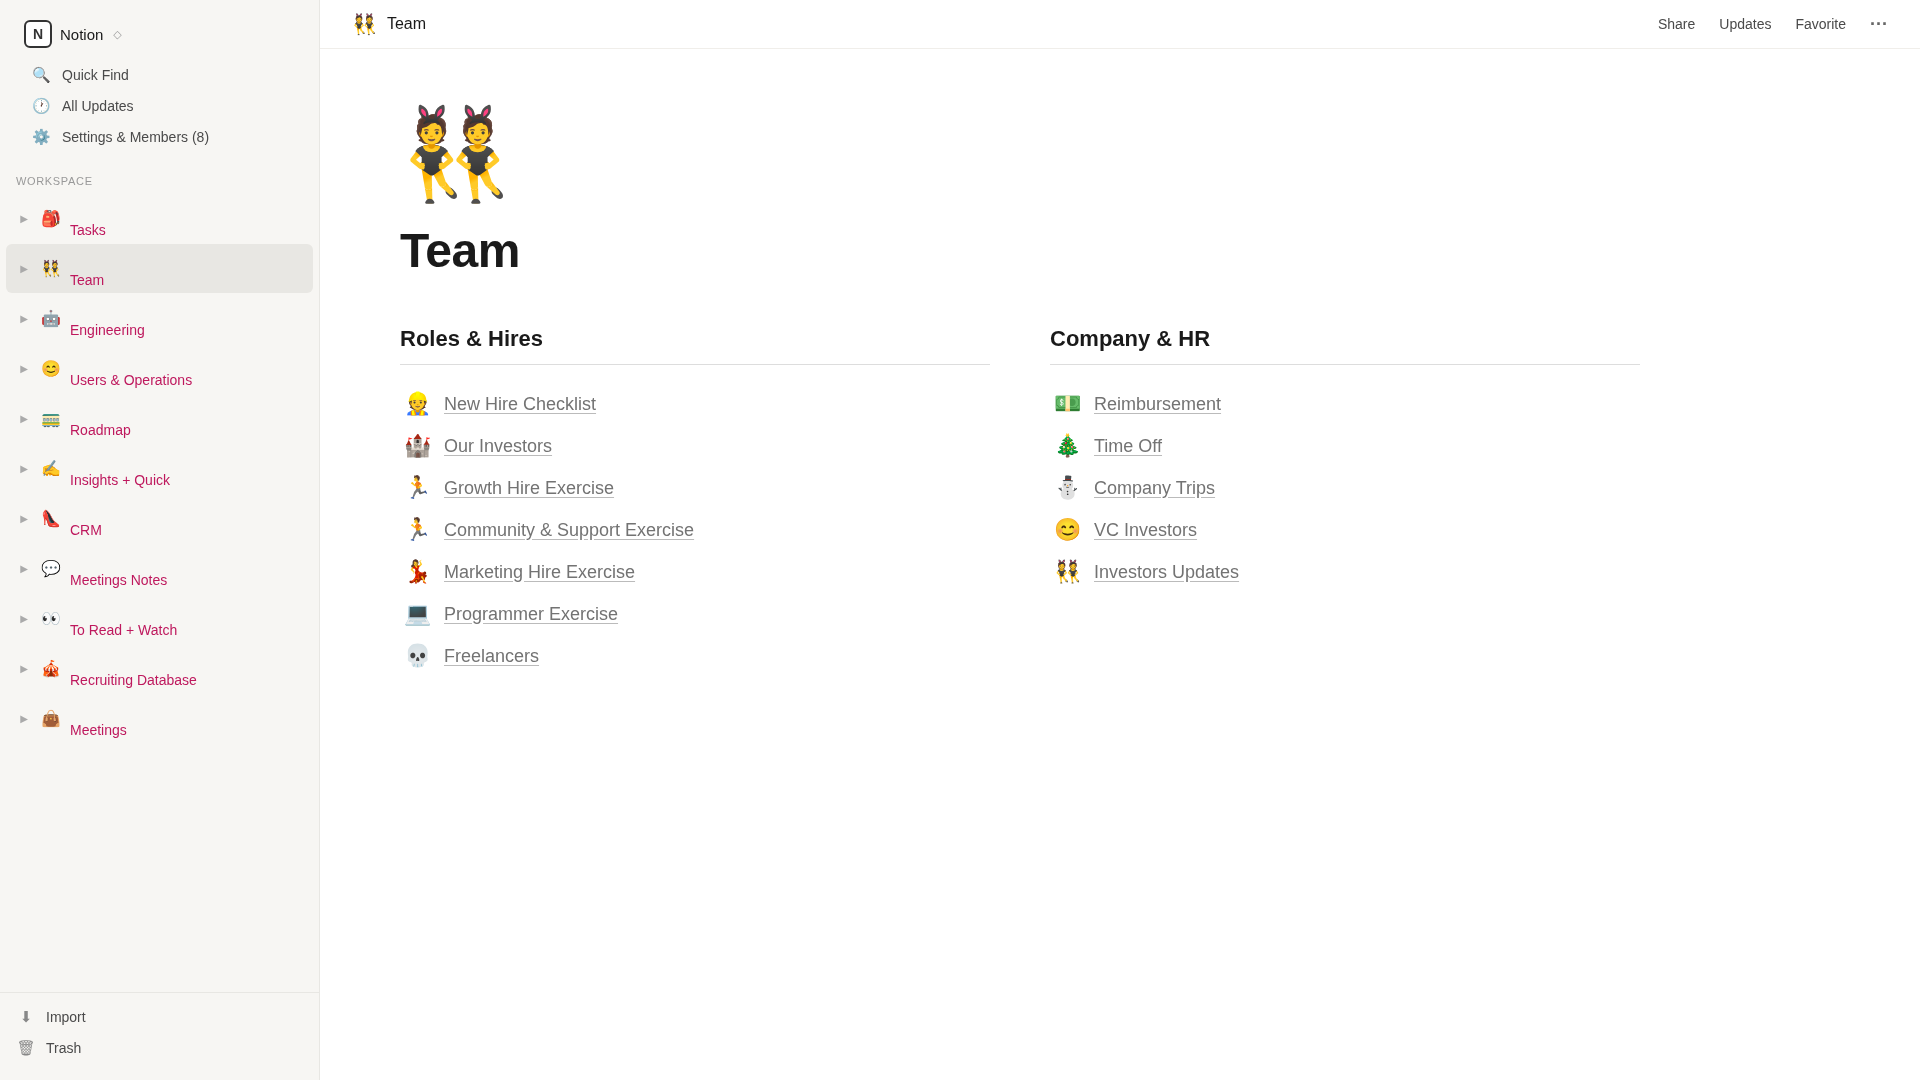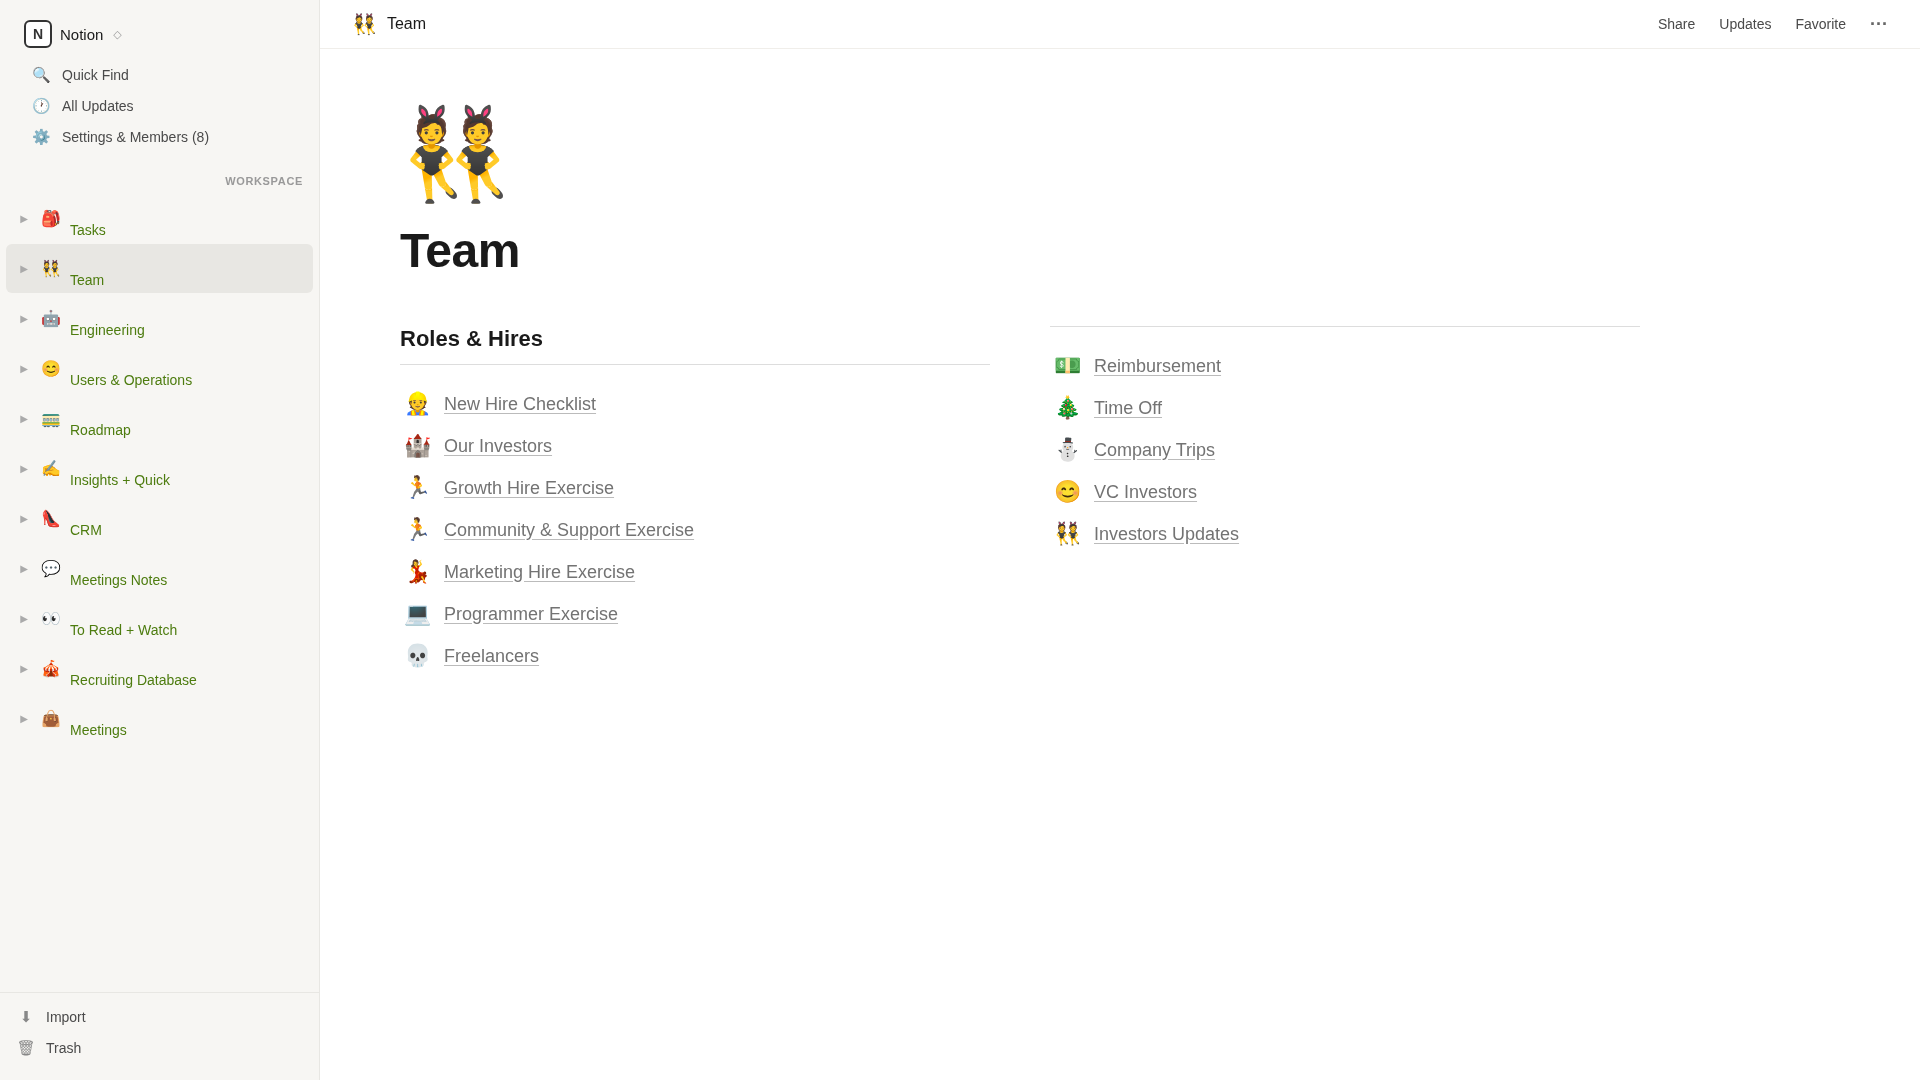--- a/index.html
+++ b/index.html
@@ -80,26 +80,25 @@
     .sidebar-nav-icon {
       font-size: 15px;
       color: #888;
       width: 20px;
       text-align: center;
       flex-shrink: 0;
     }
 
     .workspace-label {
       font-size: 11px;
-      font-weight: 700;
+      font-weight: 400;
       color: #999;
       letter-spacing: 0.06em;
       padding: 14px 16px 6px 16px;
       text-transform: uppercase;
-      text-align: right;
     }
 
     .sidebar-workspace-item {
       display: flex;
       align-items: center;
       gap: 8px;
       padding: 5px 10px;
       border-radius: 6px;
       cursor: pointer;
       font-size: 14px;
@@ -118,21 +117,21 @@
 
     .sidebar-item-emoji {
       font-size: 16px;
       width: 22px;
       text-align: center;
       flex-shrink: 0;
     }
 
     .sidebar-item-label {
       font-size: 14px;
-      color: #4d7c0f;
+      color: #be185d;
       font-weight: 400;
       margin-top: 23px;
     }
 
     .sidebar-bottom {
       margin-top: auto;
       padding: 8px 6px 16px 6px;
       border-top: 1px solid #e8e7e3;
     }
 
@@ -431,20 +430,21 @@
       <span class="link-item-text">Programmer Exercise</span>
     </li>
             <li class="link-item">
       <span class="link-item-emoji">💀</span>
       <span class="link-item-text">Freelancers</span>
     </li>
           </ul>
       </div>
 
       <div class="column-section">
+        <h2 class="section-heading">Company &amp; HR</h2>
         <hr class="section-divider">
         <ul class="link-list" id="company-hr-list">
         <li class="link-item">
       <span class="link-item-emoji">💵</span>
       <span class="link-item-text">Reimbursement</span>
     </li>
             <li class="link-item">
       <span class="link-item-emoji">🎄</span>
       <span class="link-item-text">Time Off</span>
     </li>

